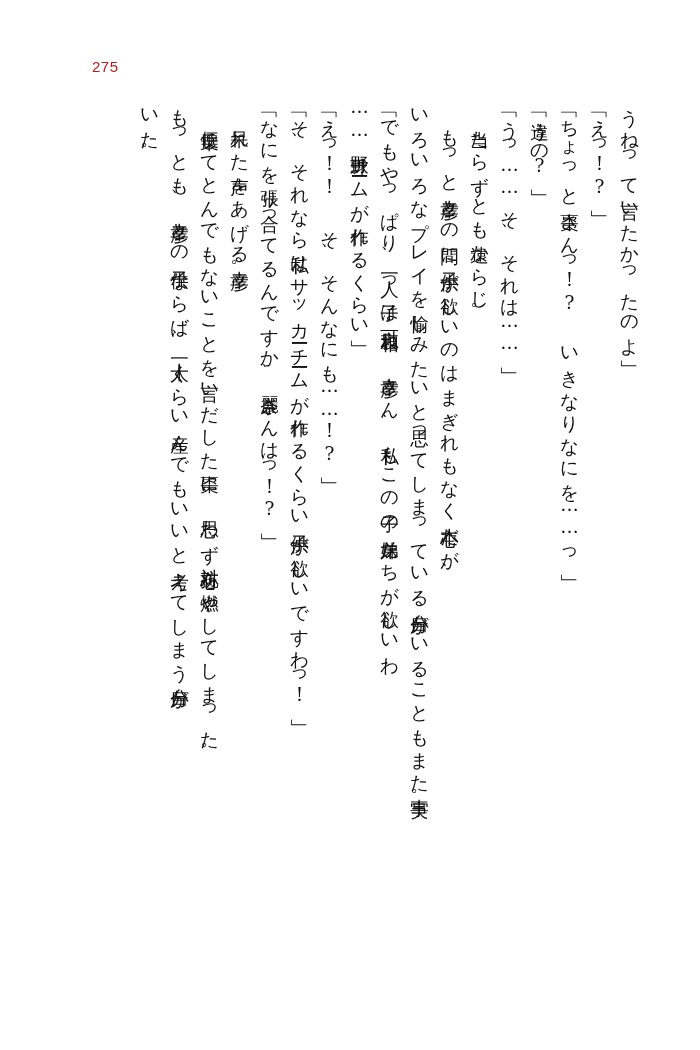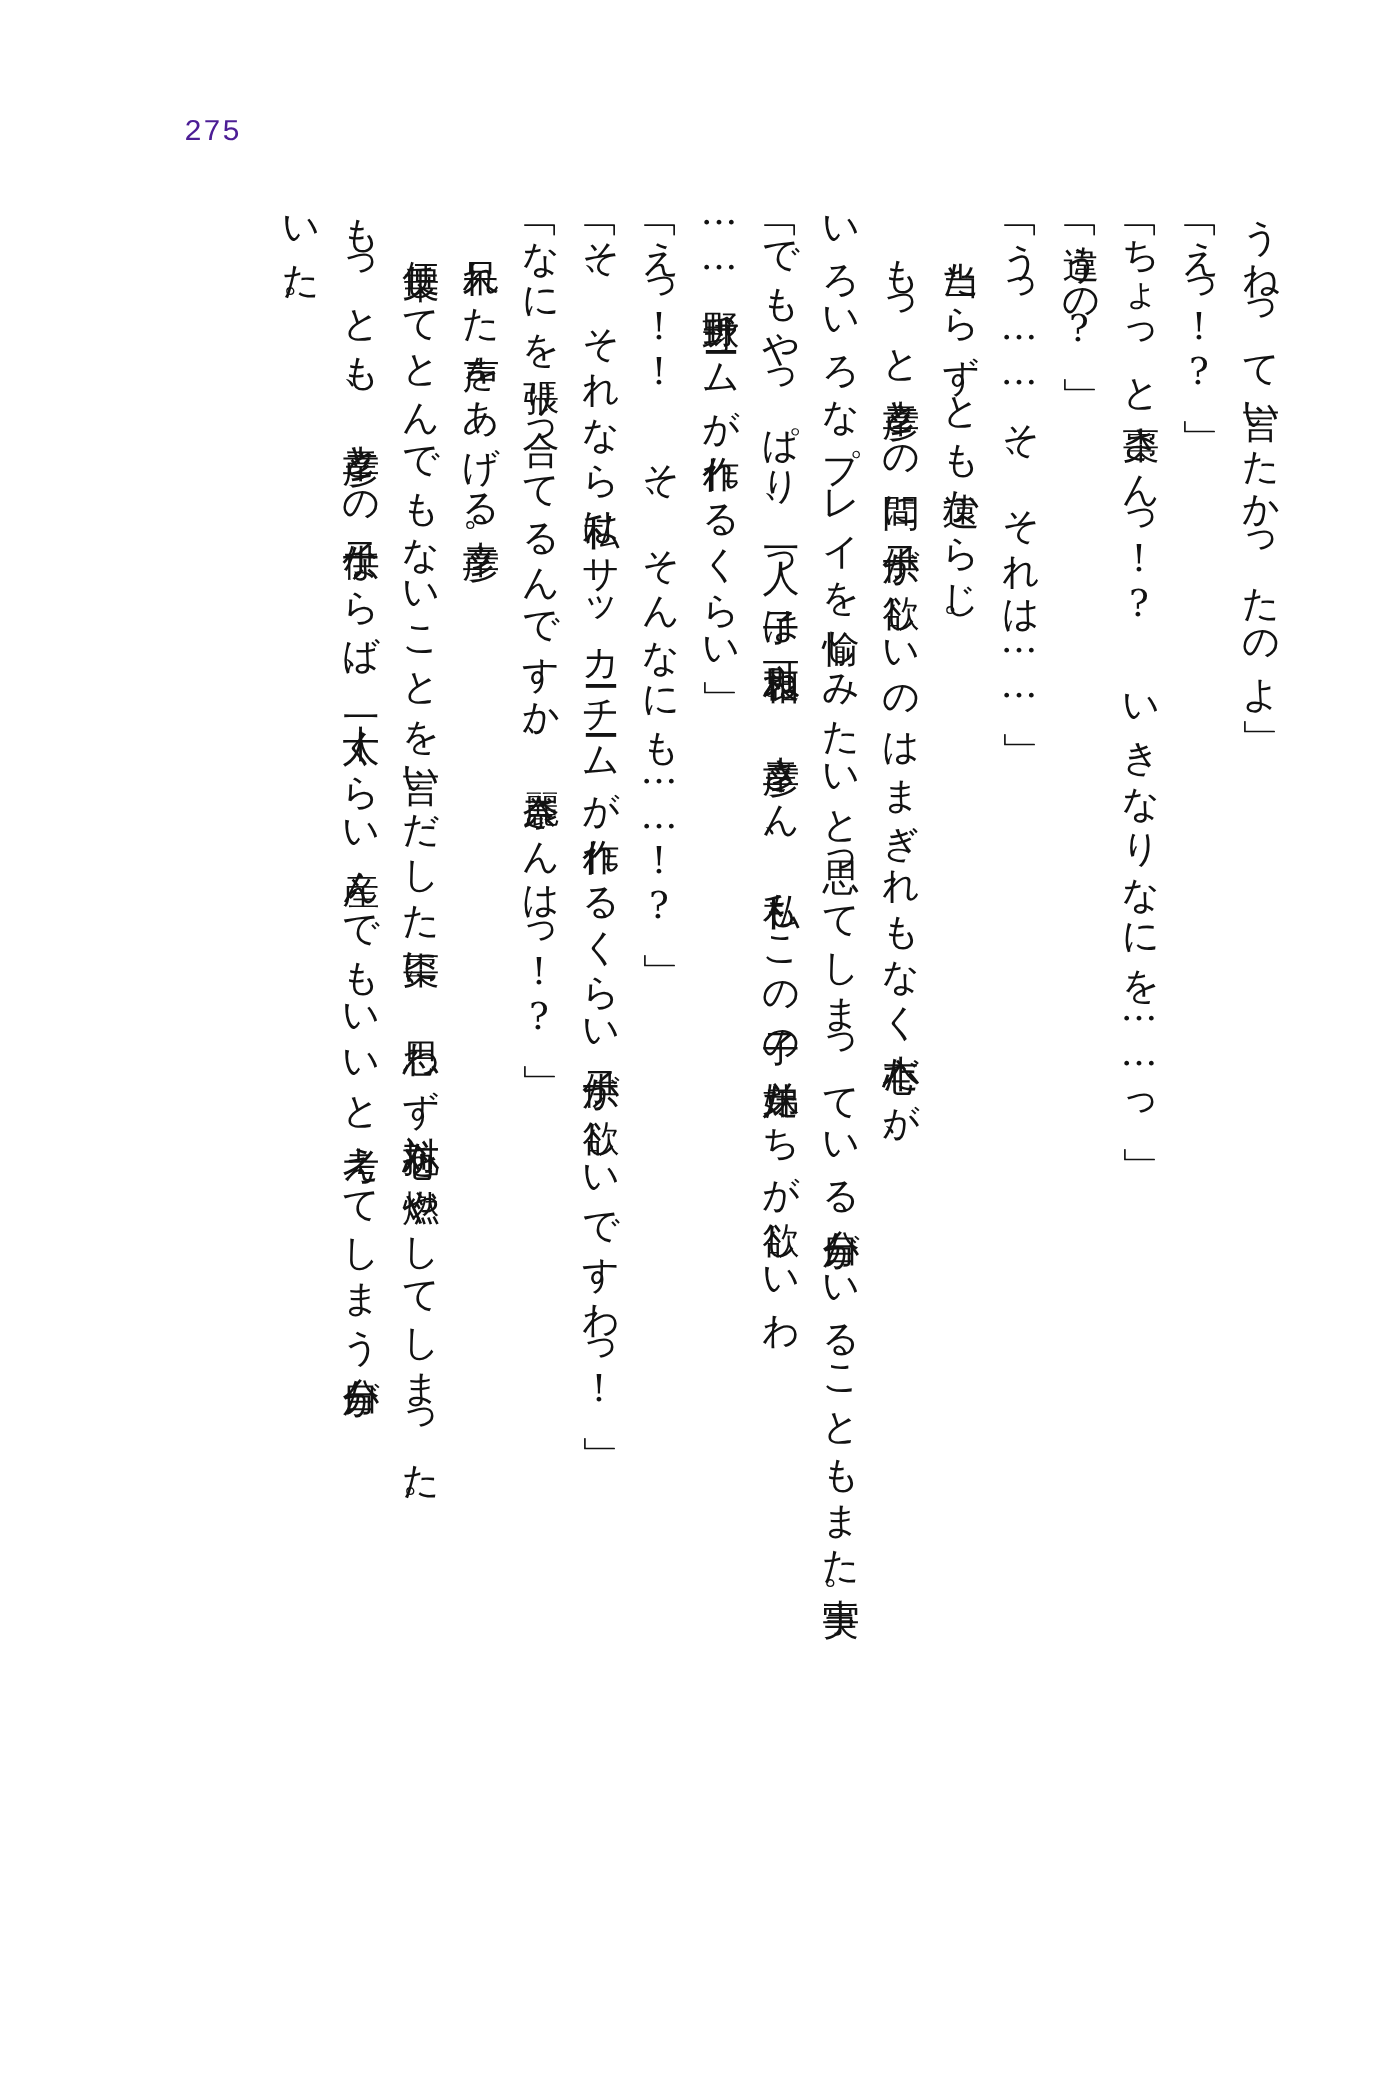--- a/index.html
+++ b/index.html
@@ -25,22 +25,22 @@
     background: #ffffff;
   }
 
   
   #page-number {
     position: absolute;
     left: 92px;
     top: 58px;
     font-size: 15px;
     letter-spacing: 0.5px;
-    color: #4c1d95;
-    font-family: Liberation Mono, monospace;
+    color: #b91c1c;
+    font-family: Liberation Sans, sans-serif;
   }
 
   
   #text-block {
     position: absolute;
     right: 62px;
     top: 96px;
     width: 560px;
     height: 890px;
     display: flex;

